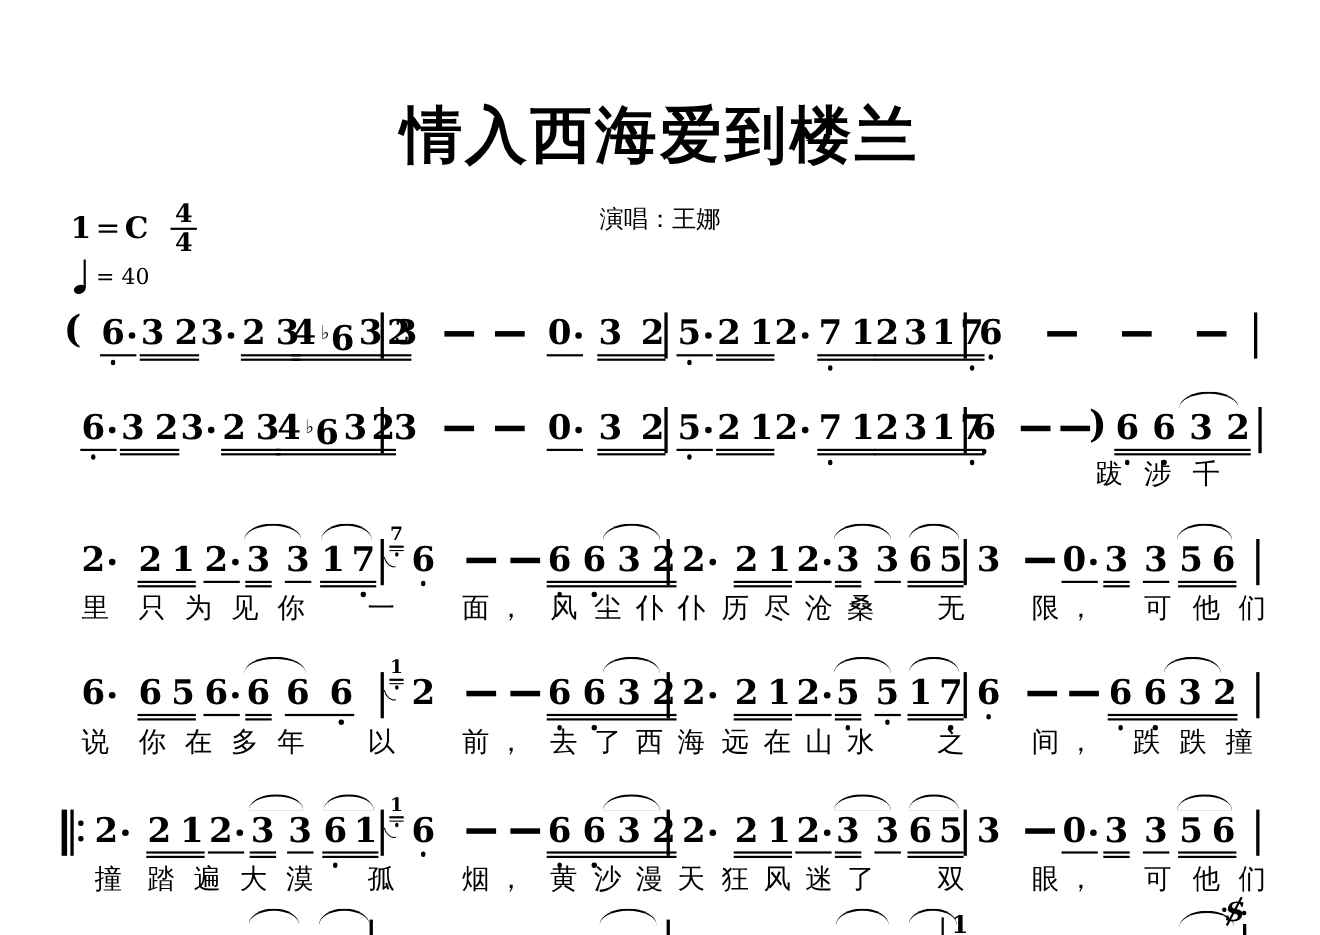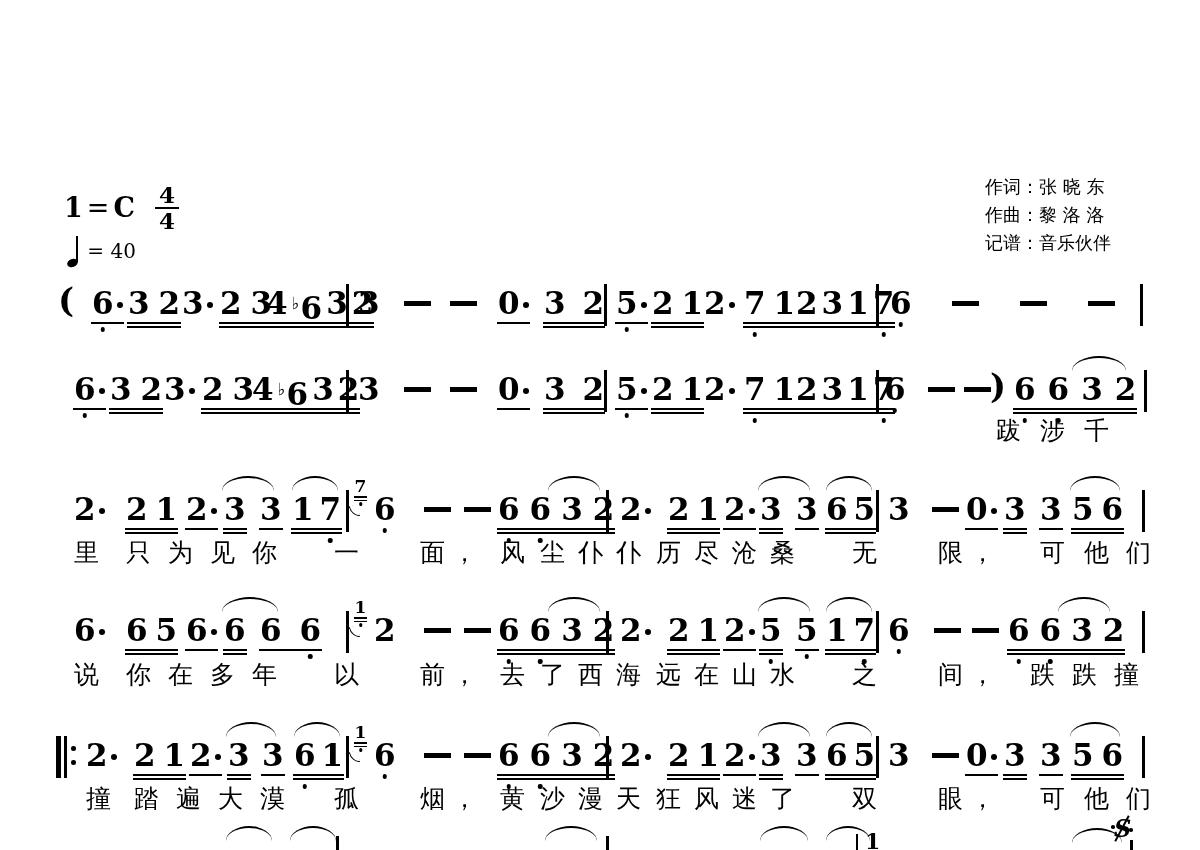--- a/index.html
+++ b/index.html
@@ -56,25 +56,22 @@
   .segno .sd1{position:absolute;left:-1px;top:9px;width:3.5px;height:3.5px;border-radius:50%;background:#000;}
   .segno .sd2{position:absolute;left:17px;top:12px;width:3.5px;height:3.5px;border-radius:50%;background:#000;}
   .lyrow{position:absolute;left:0;width:1200px;height:30px;}
   .lyr{position:absolute;top:0;font-size:25px;line-height:26px;
        font-family:"DejaVu Sans","Liberation Sans",sans-serif;}
 </style>
 </head>
 <body>
 
 <div class="sheet">
-  <div class="credits">
-    <div>作词：张 晓 东</div>
-    <div>作曲：黎 洛 洛</div>
-    <div>记谱：音乐伙伴</div>
-  </div>
+  <div class="title">情入西海爱到楼兰</div>
+  <div class="subtitle">演唱：王娜</div>
   <div class="keybox"><span>1</span><span class="eq">=</span><span>C</span></div>
   <div class="timesig">
     <div class="ts-top">4</div>
     <div class="ts-bot">4</div>
   </div>
   <div class="tempo">
     <span class="qnote"><span class="stem"></span><span class="head"></span></span>
     <span class="tval">= 40</span>
   </div>
   <div id="score">

